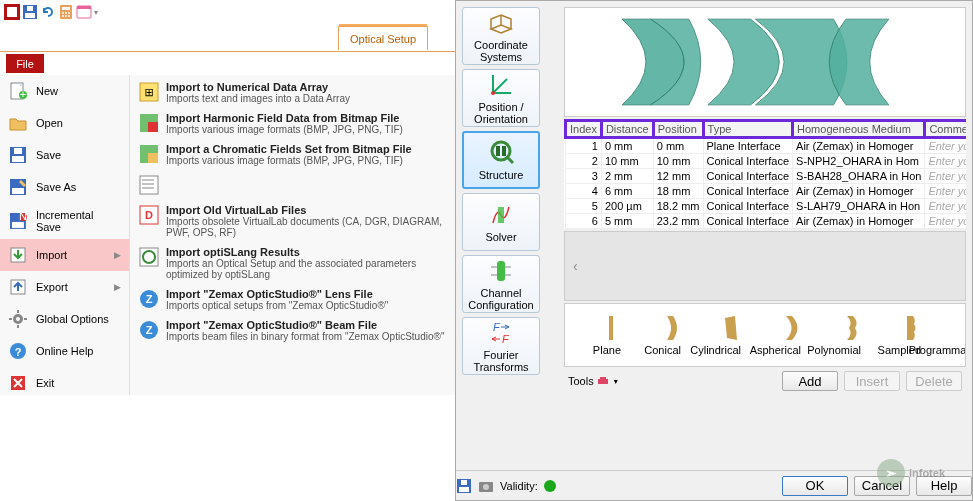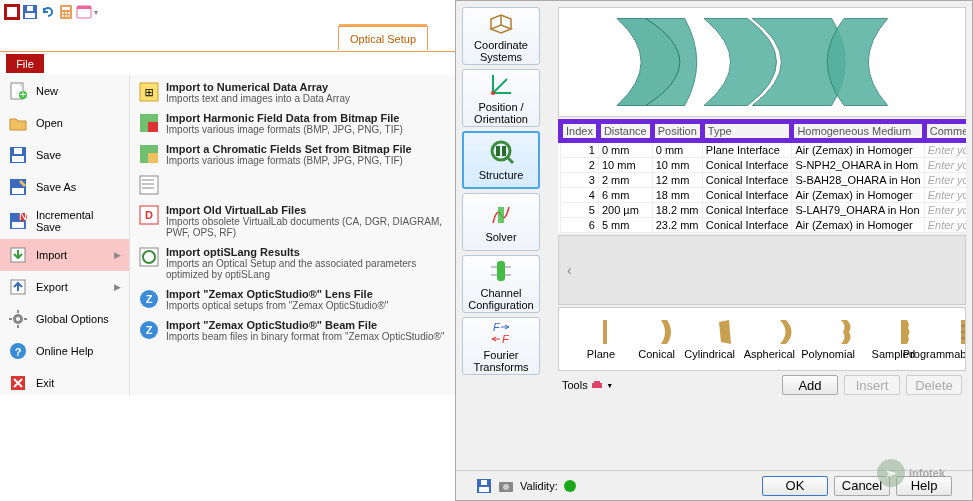--- a/index.html
+++ b/index.html
@@ -19,40 +19,40 @@
 .mico{width:20px;height:20px;display:flex;align-items:center;justify-content:center}
 .menu-col2{flex:1;padding:4px 6px;display:flex;flex-direction:column;gap:4px;overflow:hidden}
 .imp-item{display:flex;gap:6px;align-items:flex-start;cursor:pointer;padding:2px}
 .imp-ico{width:22px;height:22px;flex-shrink:0;display:flex;align-items:center;justify-content:center}
 .imp-txt{display:flex;flex-direction:column}
 .imp-title{font-weight:bold;font-size:11px;color:#222}
 .imp-desc{font-size:10px;color:#555}
 .right-pane{width:518px;height:501px;border:1px solid #aaa;background:#f0f0f0;display:flex;flex-direction:column;margin-left:auto}
 .dlg-title{height:26px;background:#fff;border-bottom:1px solid #ddd;display:flex;align-items:center;padding:0 8px}
 .dlg-title .close{margin-left:auto;cursor:pointer;font-size:14px;color:#666}
-.dlg-body{flex:1;display:flex;padding:6px;gap:18px;overflow:hidden}
+.dlg-body{flex:1;display:flex;padding:6px;gap:24px;overflow:hidden}
 .side-tool{width:78px;display:flex;flex-direction:column;gap:4px}
 .side-btn{height:58px;border:1px solid #b8c8d8;background:linear-gradient(#fdfdff,#eef3f8);border-radius:3px;display:flex;flex-direction:column;align-items:center;justify-content:center;gap:2px;cursor:pointer;font-size:10px;text-align:center}
 .side-btn.sel{border:2px solid #4aa5e8;background:linear-gradient(#eaf4ff,#d6ecff)}
 .side-btn svg{width:28px;height:28px}
 .main-col{flex:1;display:flex;flex-direction:column;gap:2px;overflow:hidden}
 .lens-canvas{height:110px;background:#fff;border:1px solid #ccc;position:relative}
 .lens-canvas svg{width:100%;height:100%}
 .tbl{border:1px solid #ccc;background:#fff;font-size:10px;border-collapse:collapse;width:100%}
-.tbl th{background:#f4f4f4;border:5px solid #6d28d9;padding:1px 3px;font-weight:normal;text-align:left;color:#555}
+.tbl th{background:#f4f4f4;border:3px solid #6d28d9;padding:1px 3px;font-weight:normal;text-align:left;color:#555}
 .tbl td{border:1px solid #eee;padding:1px 3px;white-space:nowrap;overflow:hidden}
 .blank-area{height:70px;background:#e5e5e5;border:1px solid #ccc;display:flex;align-items:center;padding-left:8px;color:#888}
 .palette{height:64px;background:#fff;border:1px solid #ccc;display:flex;align-items:center;gap:12px;padding:4px 8px;overflow:hidden}
 .pal-cell{display:flex;flex-direction:column;align-items:flex-end;gap:2px;font-size:10px;cursor:pointer;min-width:48px}
 .pal-cell svg{width:20px;height:28px}
 .tool-row{display:flex;align-items:center;gap:6px;padding:2px 4px;font-size:11px}
 .btn{min-width:56px;height:20px;border:1px solid #a8a8a8;background:linear-gradient(#fdfdfd,#e8e8e8);border-radius:2px;font-size:13px;cursor:pointer;display:inline-flex;align-items:center;justify-content:center}
 .btn.disabled{color:#aaa;border-color:#ccc;background:#f4f4f4}
 .btn.ok{border-color:#3a78c8;min-width:66px}
-.dlg-foot{height:30px;border-top:1px solid #ccc;display:flex;align-items:center;padding:0 20px;gap:6px;background:#f0f0f0}
+.dlg-foot{height:30px;border-top:1px solid #ccc;display:flex;align-items:center;padding:0 0;gap:6px;background:#f0f0f0}
 .valid-dot{width:12px;height:12px;border-radius:50%;background:#1aa81a;display:inline-block}
 .watermark{position:absolute;right:28px;bottom:14px;font-size:24px;color:#666;opacity:.5;font-weight:bold;pointer-events:none;display:flex;align-items:center;gap:4px}
 .watermark .wm-ico{width:28px;height:28px;border-radius:50%;background:#8a8;color:#fff;display:flex;align-items:center;justify-content:center;font-size:14px}
 </style>
 </head>
 <body>
 
 <div class="left-pane">
   <div class="toolbar-strip">
     <span class="ico16">

